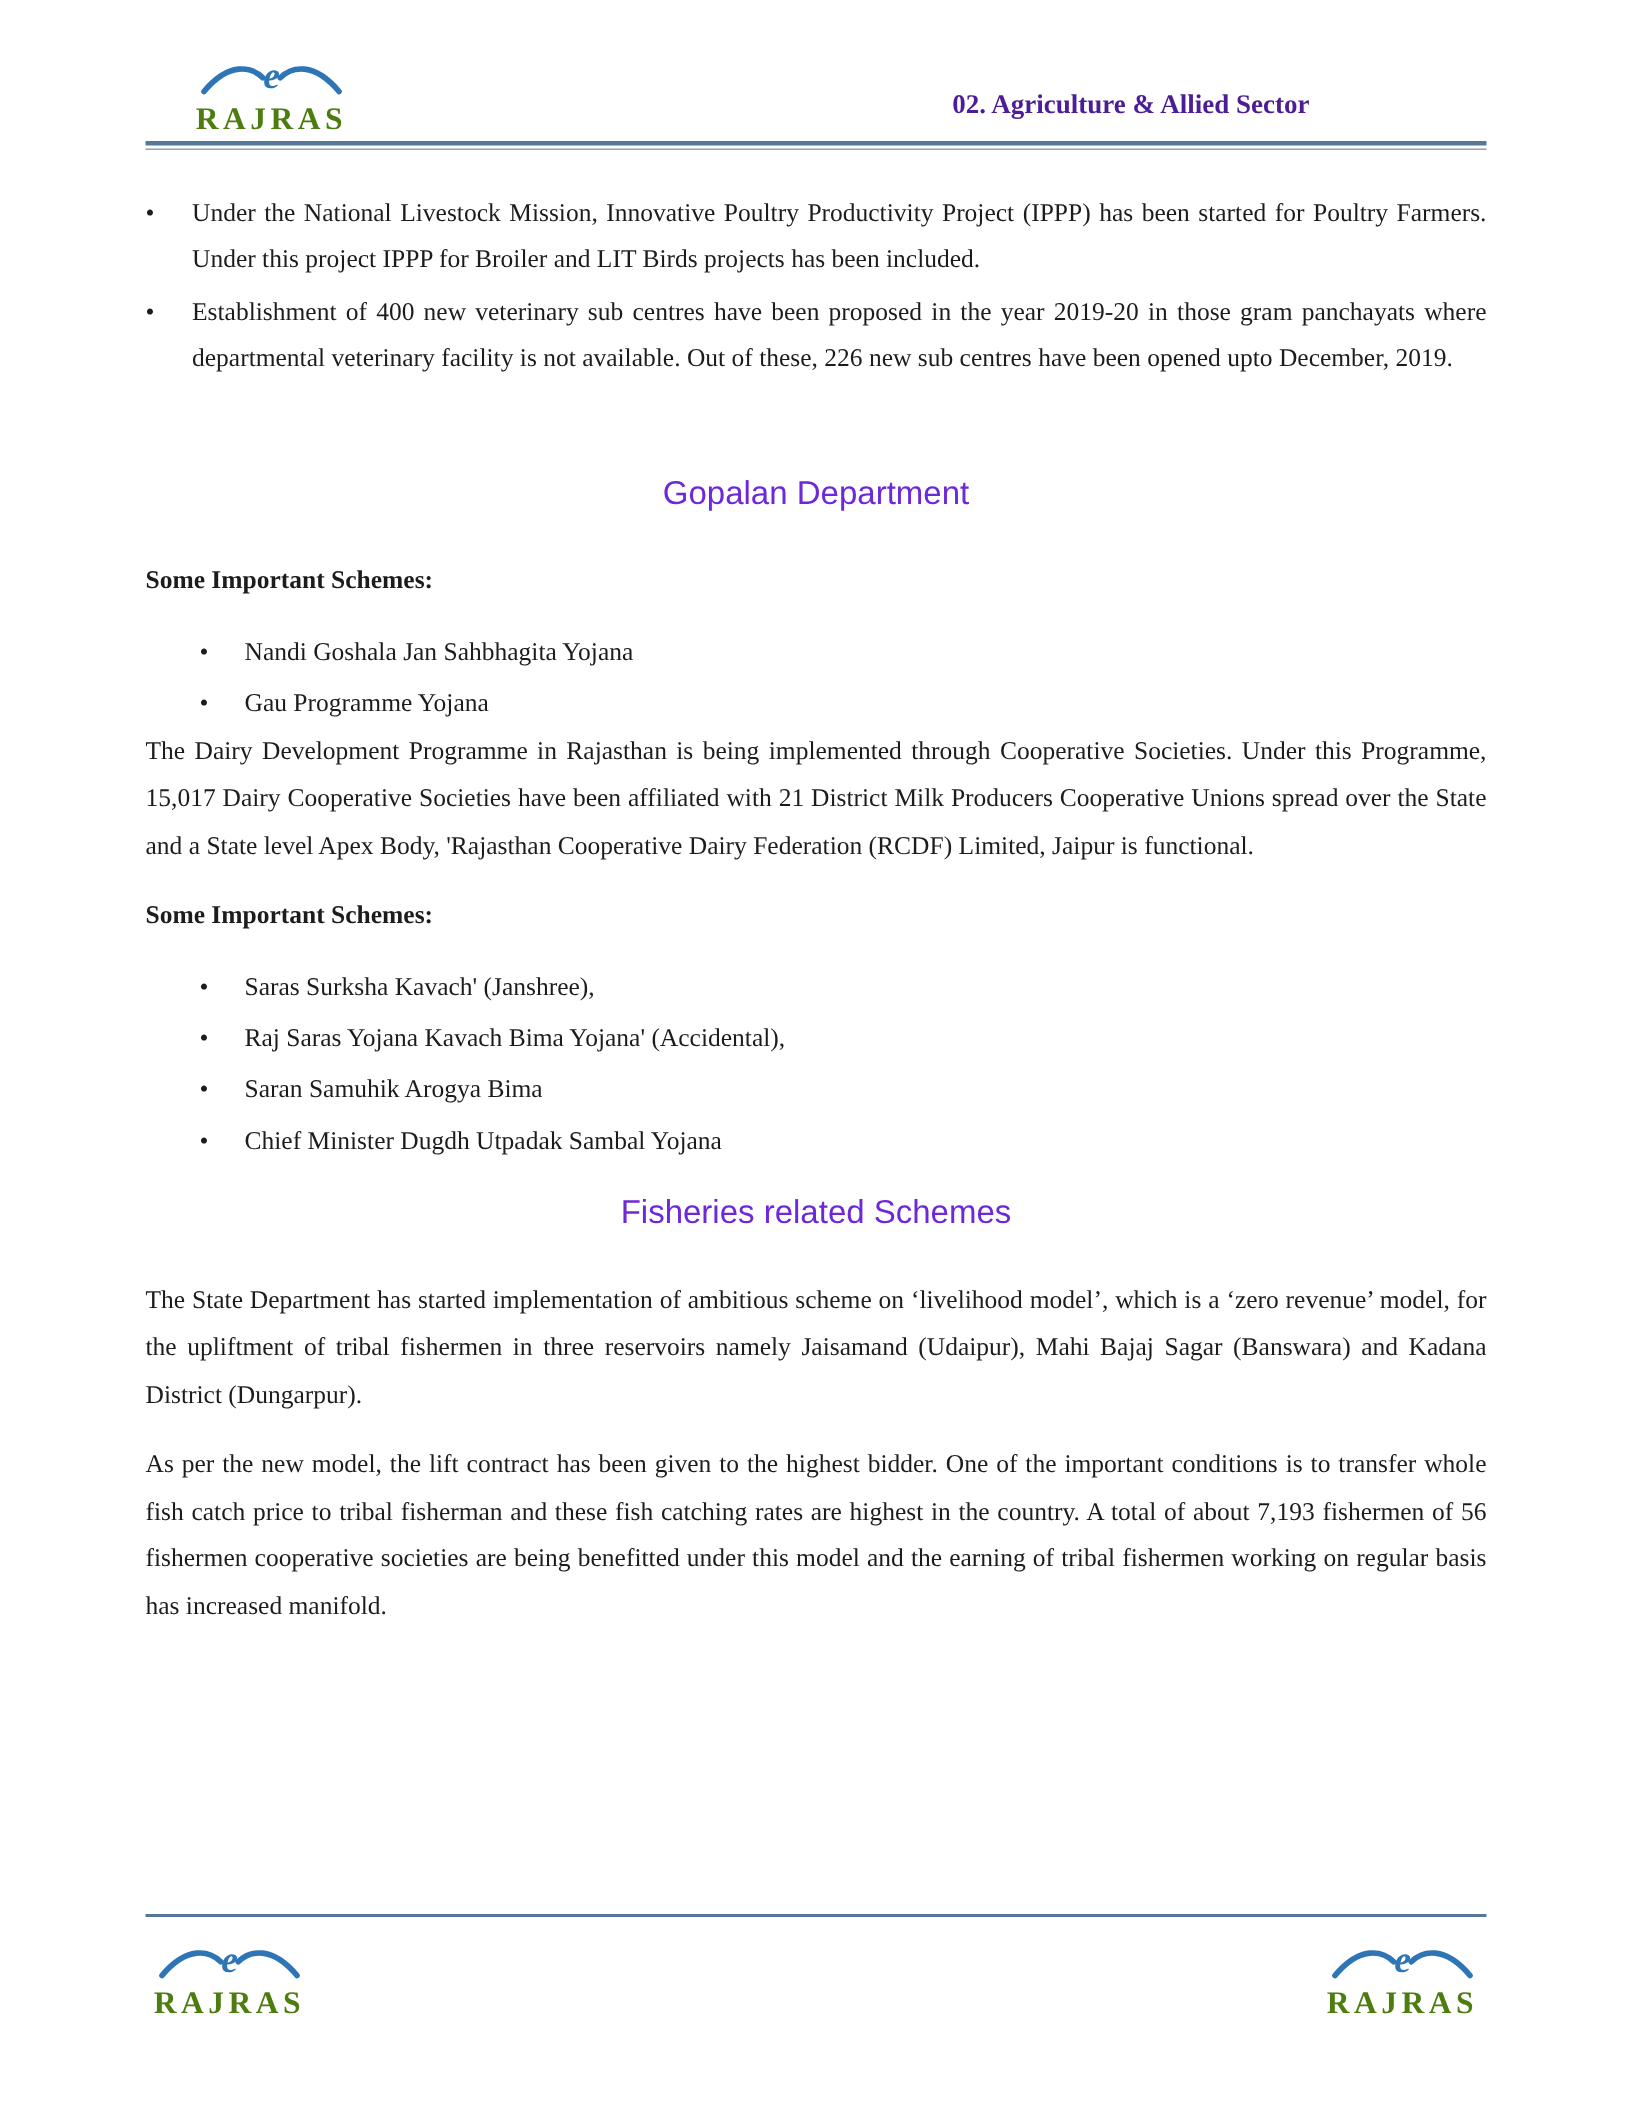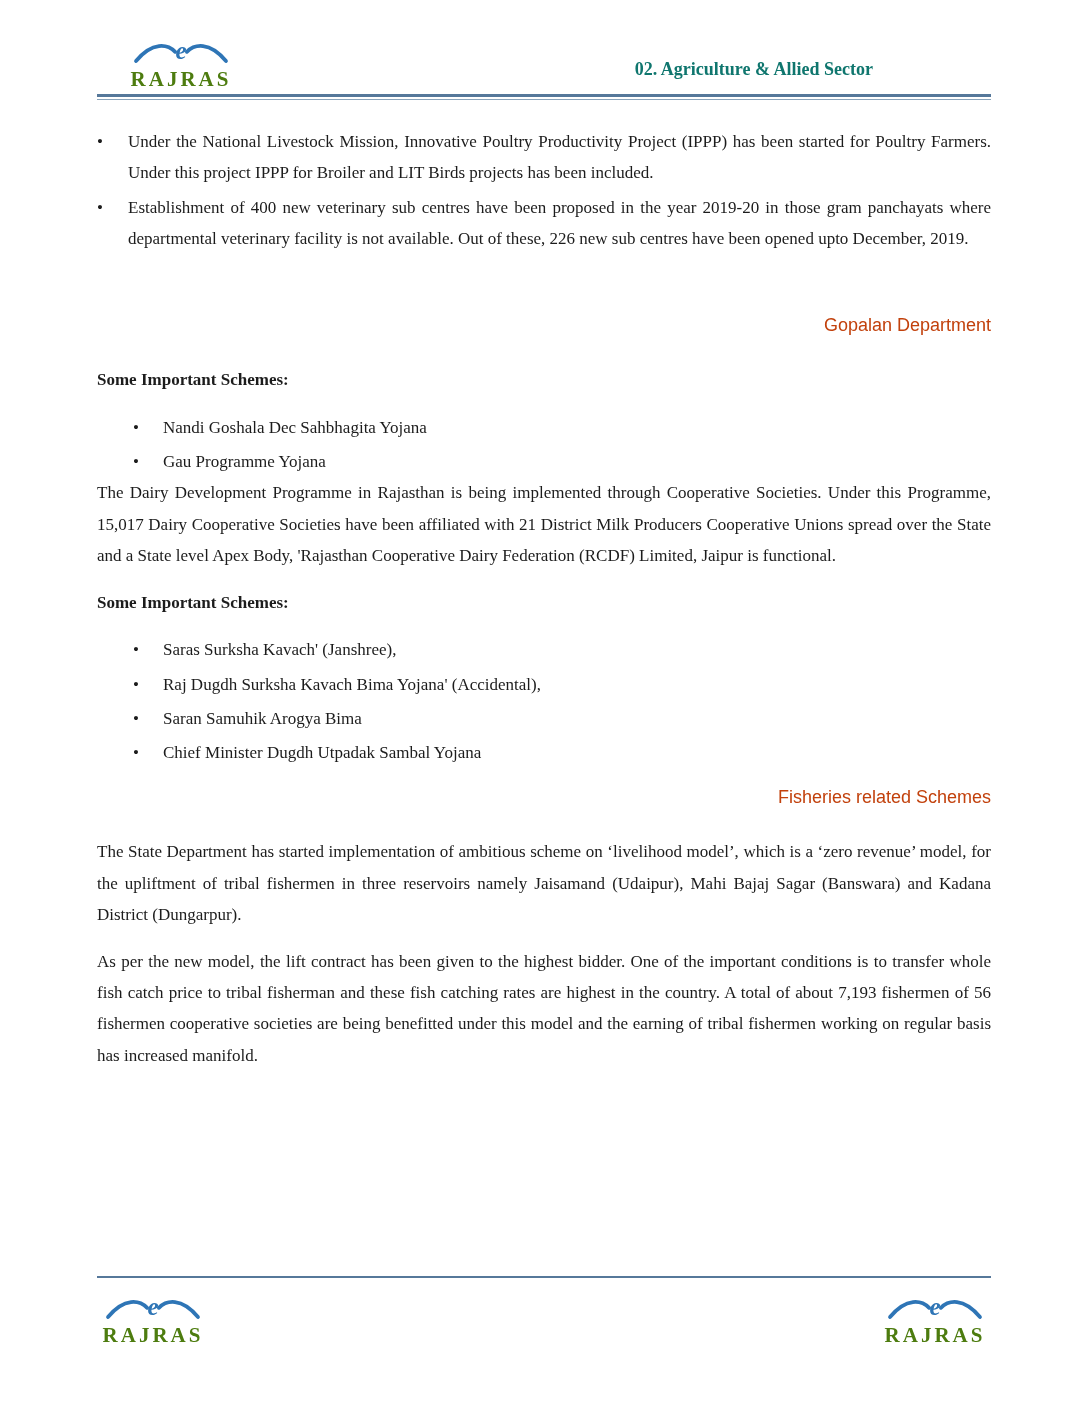--- a/index.html
+++ b/index.html
@@ -36,21 +36,21 @@
     font-family: "Liberation Serif", serif;
     font-weight: bold;
     font-size: 21px;
     letter-spacing: 3px;
     color: #4d7c0f;
     line-height: 1.05;
   }
   .header-title {
     font-size: 18px;
     font-weight: bold;
-    color: #0f766e;
+    color: #4c1d95;
     padding: 0 118px 10px 0;
     white-space: nowrap;
   }
   .rule {
     margin: 4px 97px 0 97px;
     height: 6px;
     border-top: 3px solid #56789a;
     border-bottom: 1px solid #8aa4bb;
   }
 
@@ -62,23 +62,23 @@
     text-align: justify;
   }
   .bullet-item { display: flex; }
   .bullet-item + .bullet-item { margin-top: 3px; }
   .bullet-marker { flex: none; width: 31px; }
   .bullet-text { flex: 1; }
   .scheme-list { padding-left: 36px; }
   .scheme-list .bullet-marker { width: 30px; }
   .section-heading {
     font-family: "Liberation Sans", sans-serif;
-    font-size: 18px;
-    color: #c2410c;
-    text-align: right;
+    font-size: 22px;
+    color: #6d28d9;
+    text-align: center;
     margin: 54px 0 22px 0;
   }
   .section-heading.tight { margin-top: 12px; }
   .schemes-label {
     font-weight: bold;
     text-align: left;
     margin: 0 0 16px 0;
   }
   .para { margin: 0 0 15px 0; font-family: Liberation Serif, serif; }
 
@@ -139,38 +139,38 @@
         <span class="bullet-marker">•</span>
         <span class="bullet-text">Establishment of 400 new veterinary sub centres have been proposed in the year 2019-20 in those gram panchayats where departmental veterinary facility is not available. Out of these, 226 new sub centres have been opened upto December, 2019.</span>
       </div>
     </div>
 
     <div class="section-heading">Gopalan Department</div>
     <div class="schemes-label">Some Important Schemes:</div>
     <div class="scheme-list">
       <div class="bullet-item">
         <span class="bullet-marker">•</span>
-        <span class="bullet-text">Nandi Goshala Dec Sahbhagita Yojana</span>
+        <span class="bullet-text">Nandi Goshala Jan Sahbhagita Yojana</span>
       </div>
       <div class="bullet-item">
         <span class="bullet-marker">•</span>
         <span class="bullet-text">Gau Programme Yojana</span>
       </div>
     </div>
 
     <p class="para">The Dairy Development Programme in Rajasthan is being implemented through Cooperative Societies. Under this Programme, 15,017 Dairy Cooperative Societies have been affiliated with 21 District Milk Producers Cooperative Unions spread over the State and a State level Apex Body, 'Rajasthan Cooperative Dairy Federation (RCDF) Limited, Jaipur is functional.</p>
     <div class="schemes-label">Some Important Schemes:</div>
     <div class="scheme-list">
       <div class="bullet-item">
         <span class="bullet-marker">•</span>
         <span class="bullet-text">Saras Surksha Kavach' (Janshree),</span>
       </div>
       <div class="bullet-item">
         <span class="bullet-marker">•</span>
-        <span class="bullet-text">Raj Dugdh Surksha Kavach Bima Yojana' (Accidental),</span>
+        <span class="bullet-text">Raj Saras Yojana Kavach Bima Yojana' (Accidental),</span>
       </div>
       <div class="bullet-item">
         <span class="bullet-marker">•</span>
         <span class="bullet-text">Saran Samuhik Arogya Bima</span>
       </div>
       <div class="bullet-item">
         <span class="bullet-marker">•</span>
         <span class="bullet-text">Chief Minister Dugdh Utpadak Sambal Yojana</span>
       </div>
     </div>

